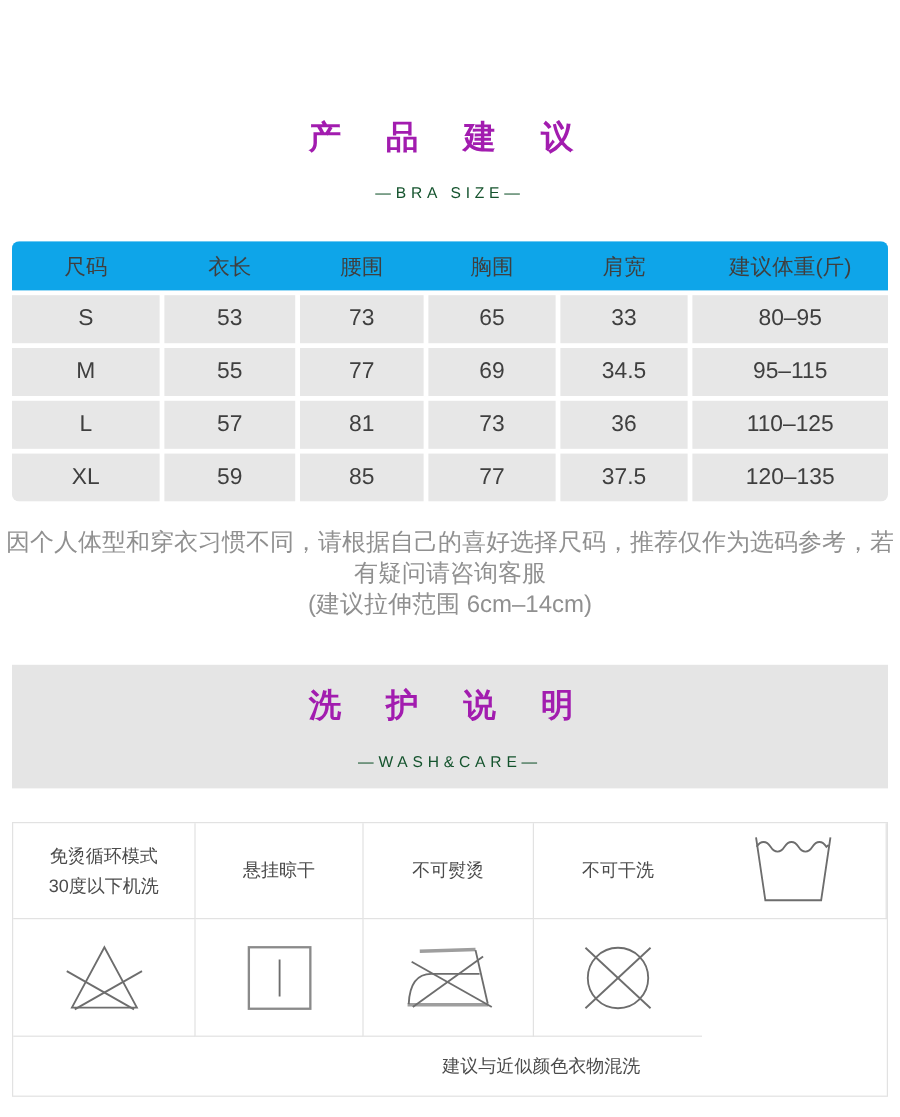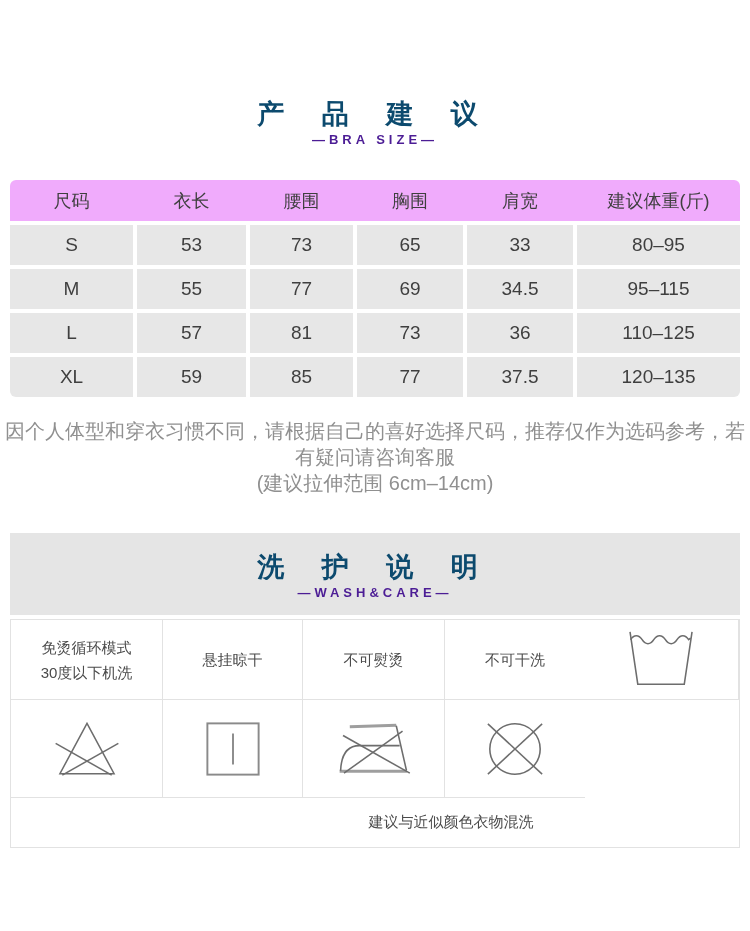--- a/index.html
+++ b/index.html
@@ -11,41 +11,41 @@
     background:#ffffff;
     font-family:"Liberation Sans","DejaVu Sans",sans-serif;
     color:#424242;
     overflow:hidden;
   }
   
   .sec-head { text-align:center; }
   .size-head { padding-top:97px; }
   .sec-title {
     font-size:27px; font-weight:600; letter-spacing:15px;
-    color:#0c4a6e; line-height:34px;
+    color:#a21caf; line-height:34px;
   }
   .sec-sub {
-    margin-top:1px; font-size:13px; letter-spacing:4px;
-    color:#4c1d95; line-height:15px; font-weight:700;
+    margin-top:22px; font-size:13px; letter-spacing:4px;
+    color:#14532d; line-height:15px; font-weight:400;
   }
   
   .size-table {
     margin:33px 10px 0 10px;
     display:grid;
     grid-template-columns:123px 109px 103px 106px 106px 1fr;
     gap:4px;
     border-radius:6px; overflow:hidden;
     background:#ffffff;
   }
   .size-table .hrow {
     grid-column:1 / -1;
     display:grid;
     grid-template-columns:123px 109px 103px 106px 106px 1fr;
     gap:4px;
-    background:#f0abfc;
+    background:#0ea5e9;
     height:41px;
   }
   .size-table .hcell {
     display:flex; align-items:center; justify-content:center;
     font-size:18px; color:#3f3f3f; font-weight:500;
   }
   .size-table .cell {
     background:#e7e7e7; height:40px;
     display:flex; align-items:center; justify-content:center;
     font-size:19px; color:#3f3f3f;
@@ -56,21 +56,21 @@
     font-size:20px; color:#909090; line-height:26px;
   }
   
   .care-banner {
     margin:37px 10px 0 10px;
     background:#e5e5e5;
     padding:17px 0 15px 0;
   }
   
   .care-table {
-    margin:4px 10px 0 10px;
+    margin:28px 10px 0 10px;
     border:1px solid #e2e2e2;
     display:grid;
     grid-template-columns:152px 140px 142px 140px 1fr;
     grid-template-rows:80px 98px 49px;
   }
   .care-cell {
     display:flex; flex-direction:column;
     align-items:center; justify-content:center;
     border-right:1px solid #e2e2e2;
     border-bottom:1px solid #e2e2e2;

